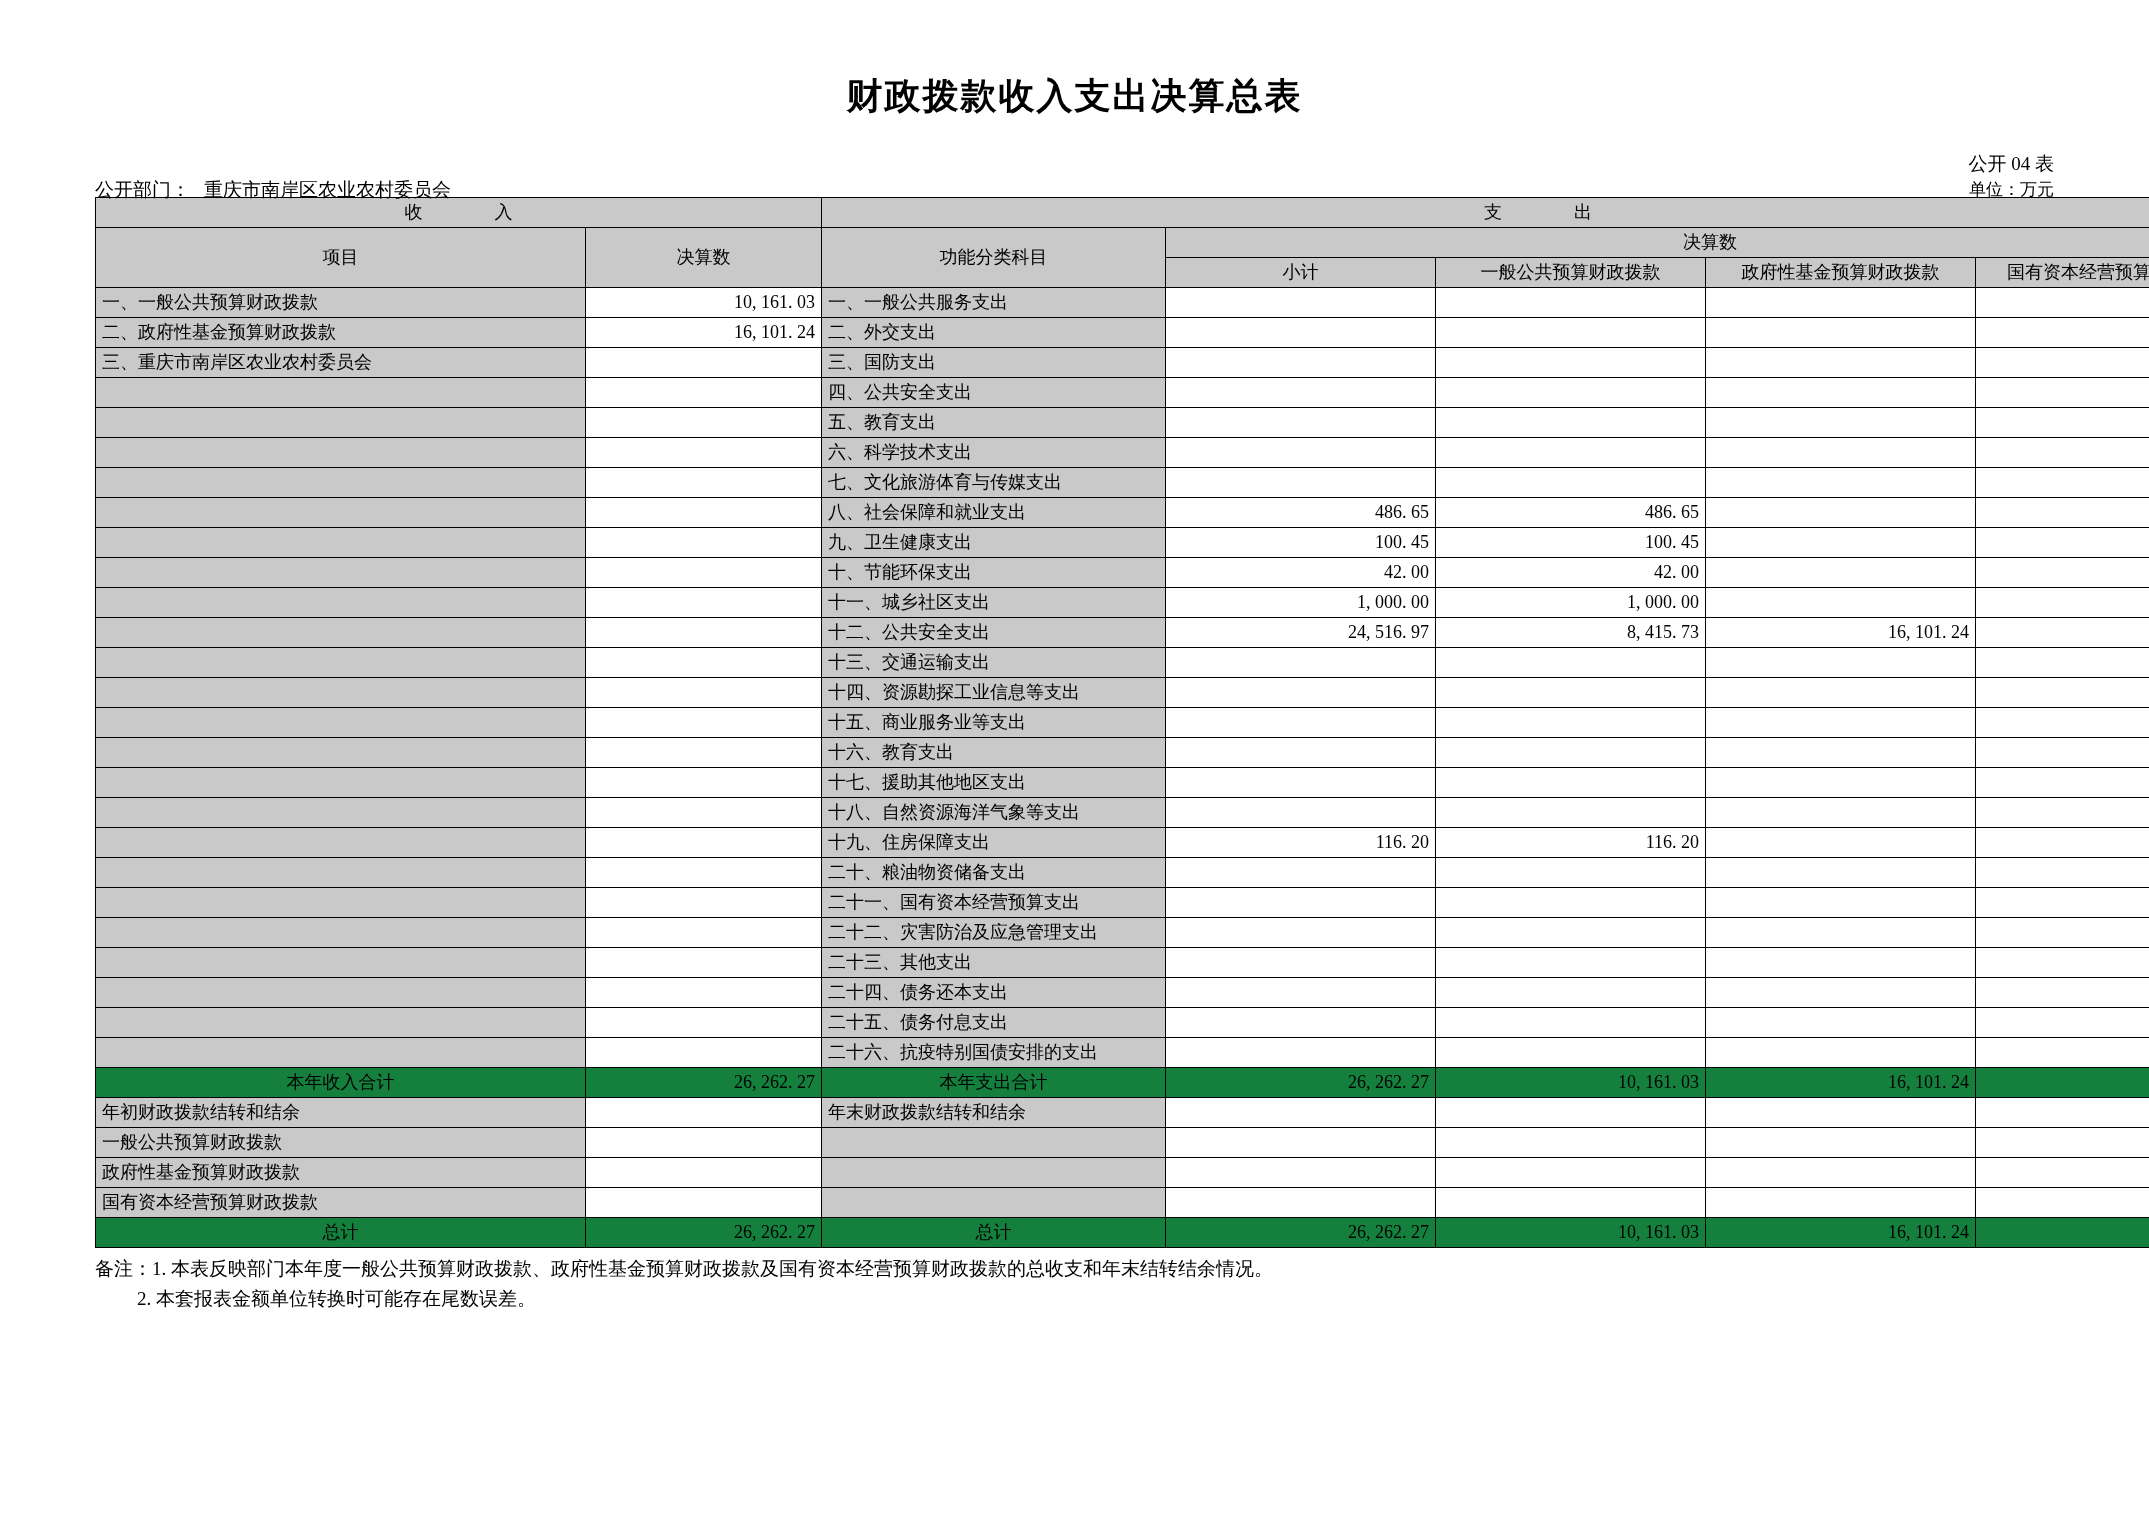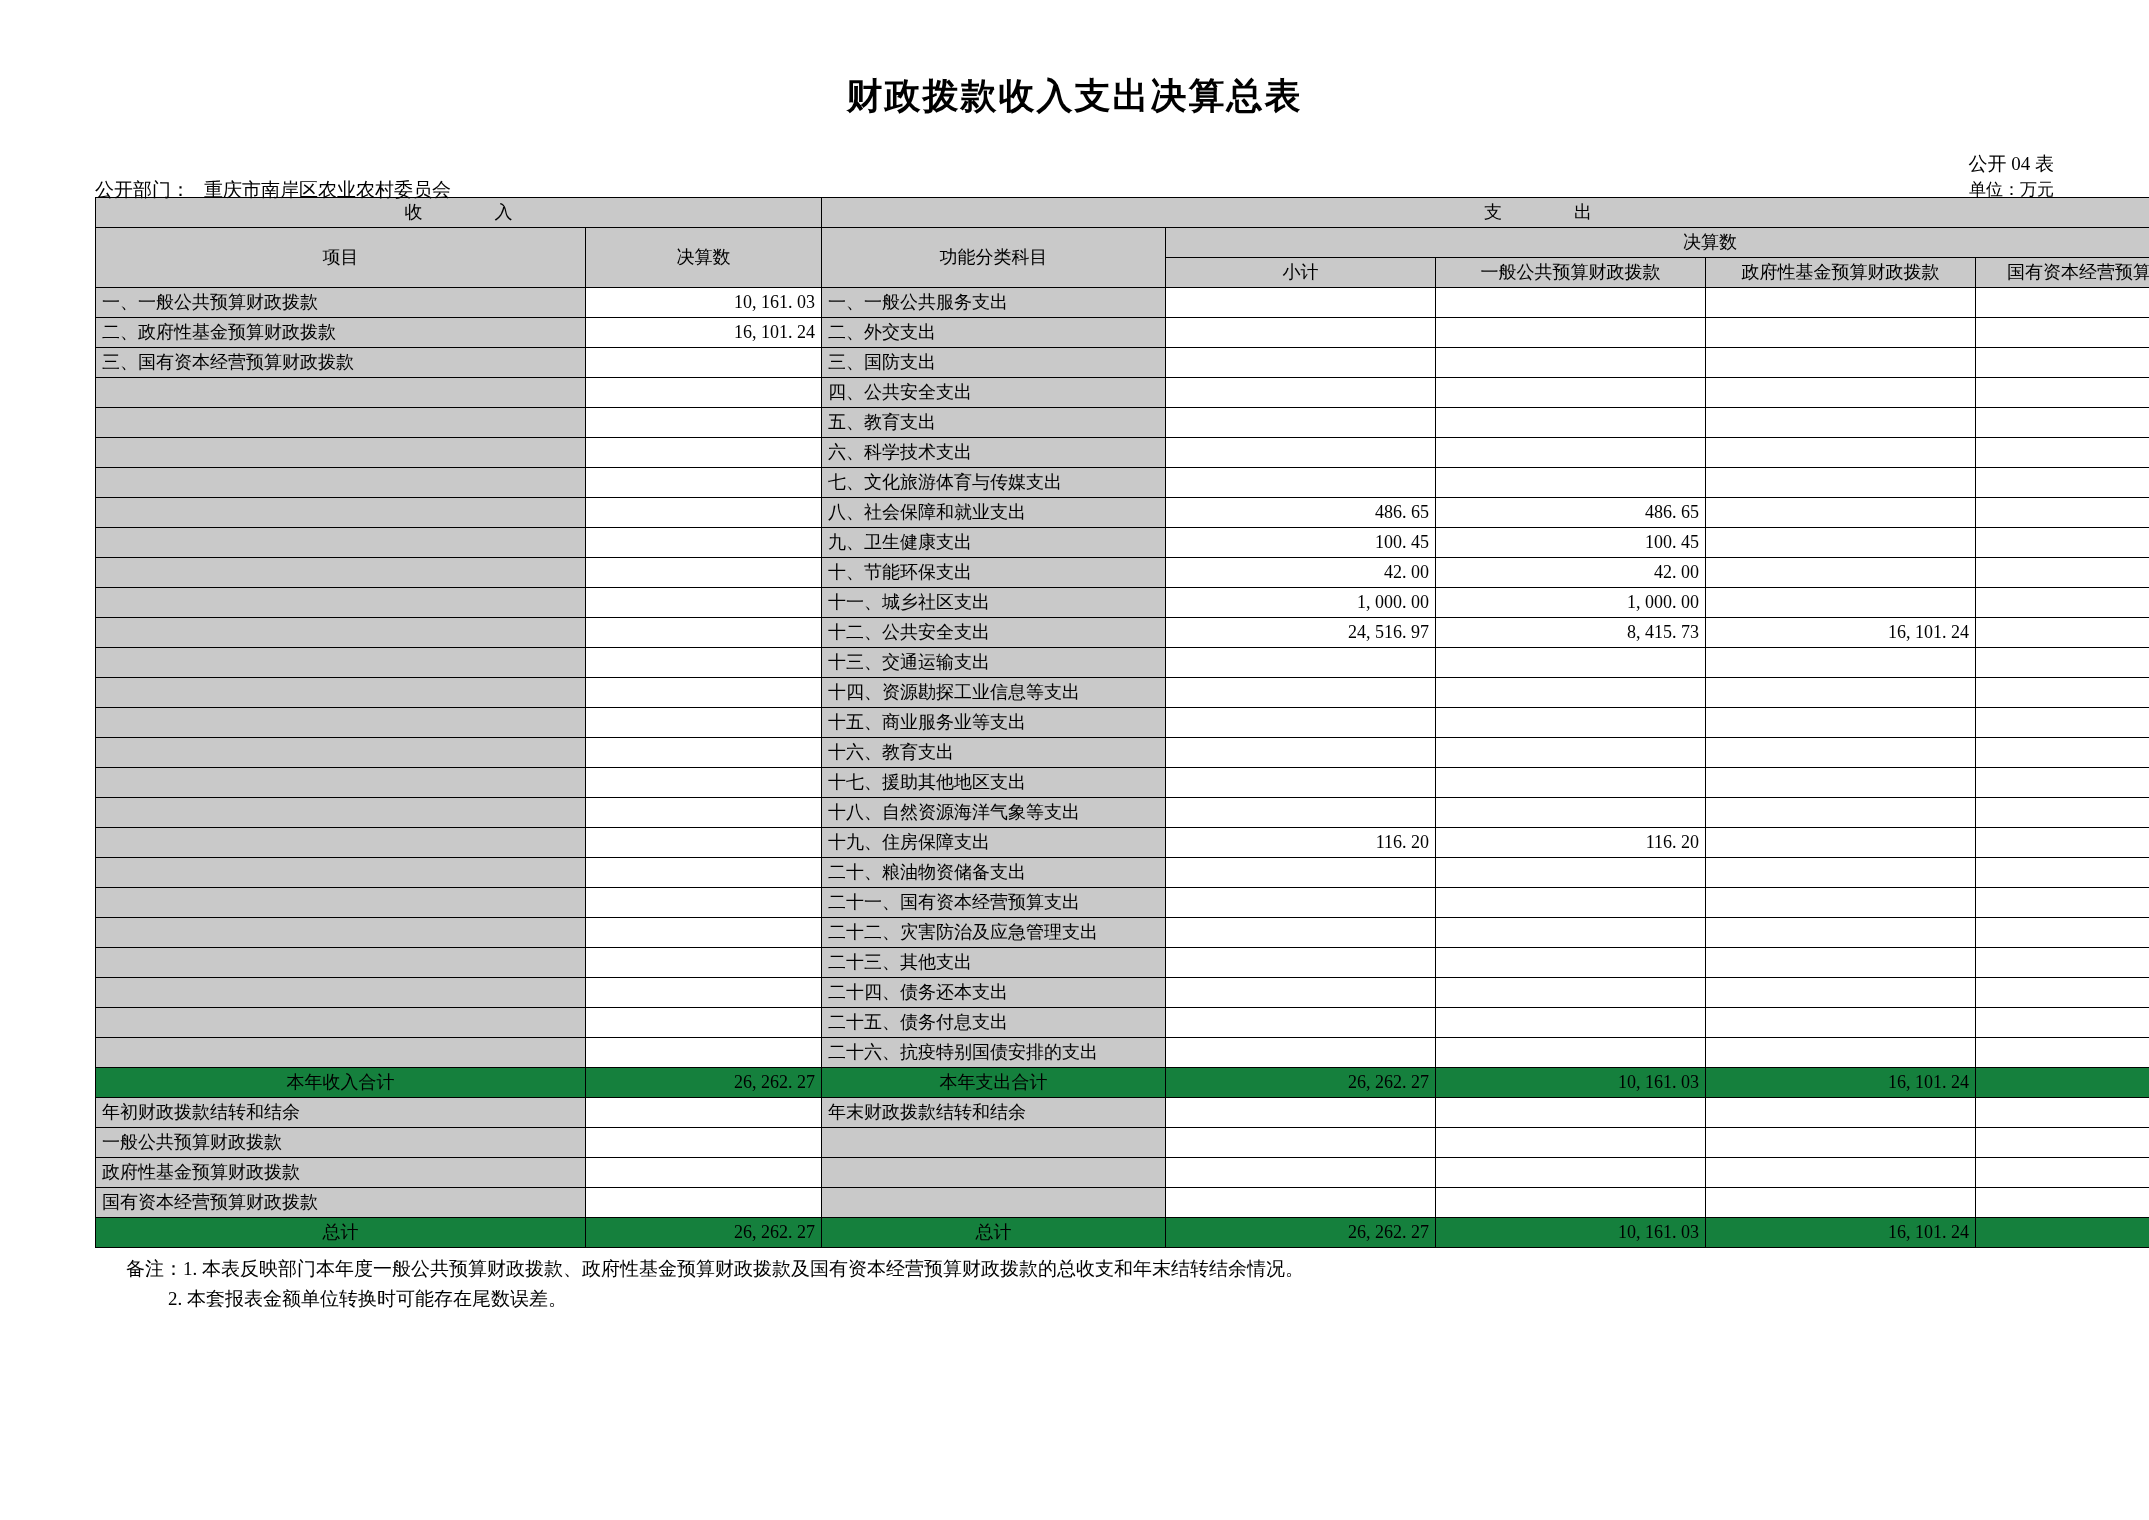--- a/index.html
+++ b/index.html
@@ -116,21 +116,20 @@
     text-align: center;
     font-weight: bold;
   }
   .notes {
     margin-top: 6px;
     font-size: 19px;
     line-height: 30px;
   }
   .notes div {
     white-space: pre;
-    margin-left: 31px;
   }
   .note2 {
     padding-left: 42px;
   }
   col.c1 { width: 490px; }
   col.c2 { width: 236px; }
   col.c3 { width: 344px; }
   col.c4 { width: 270px; }
   col.c5 { width: 270px; }
   col.c6 { width: 270px; }
@@ -190,21 +189,21 @@
         <tr>
           <td class="lbl">二、政府性基金预算财政拨款</td>
           <td class="num blank">16, 101. 24</td>
           <td class="lbl">二、外交支出</td>
           <td class="num blank"></td>
           <td class="num blank"></td>
           <td class="num blank"></td>
           <td class="num blank"></td>
         </tr>
         <tr>
-          <td class="lbl">三、国有资本经营预算财政拨款</td>
+          <td class="lbl">三、重庆市南岸区农业农村委员会</td>
           <td class="num blank"></td>
           <td class="lbl">三、国防支出</td>
           <td class="num blank"></td>
           <td class="num blank"></td>
           <td class="num blank"></td>
           <td class="num blank"></td>
         </tr>
         <tr>
           <td class="lbl"></td>
           <td class="num blank"></td>

